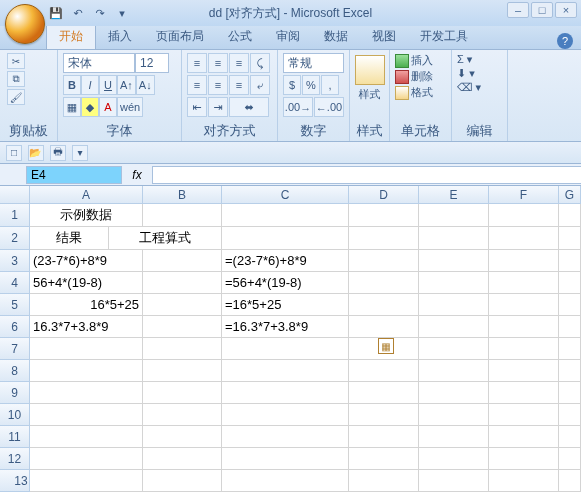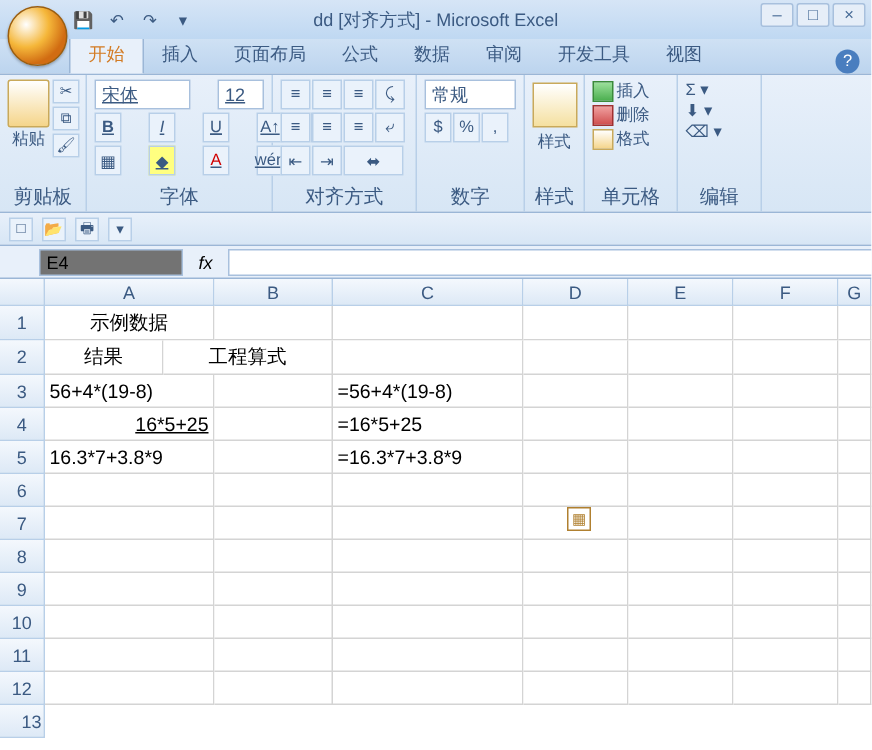--- a/index.html
+++ b/index.html
@@ -23,21 +23,21 @@
 .group-label { text-align: center; font-size: 13px; padding: 1px 0; margin-top: auto; position: relative; }
 
 .g-clip { width: 58px; }
 .g-clip .top { display: flex; }
 .g-clip .paste { display: flex; flex-direction: column; align-items: center; width: 34px; }
 .g-clip .paste .ic { width: 28px; height: 32px; background: linear-gradient(#fff,#f5d58a); border: 1px solid #c9a95a; border-radius: 2px; }
 .g-clip .side { display: flex; flex-direction: column; gap: 2px; margin-left: 2px; }
 .g-clip .side span { width: 18px; height: 16px; border: 1px solid #b8cfe8; background: #eaf2fb; font-size: 10px; display: flex; align-items: center; justify-content: center; }
 
 .g-font { width: 124px; }
-.g-font .row { display: flex; gap: 18px; margin-bottom: 2px; align-items: center; text-decoration: underline; }
+.g-font .row { display: flex; gap: 0; margin-bottom: 2px; align-items: center; }
 .selbox { border: 1px solid #a8c0dd; background: #fff; height: 20px; display: flex; align-items: center; padding: 0 4px; font-size: 12px; }
 .selbox.font { width: 72px; }
 .selbox.size { width: 34px; }
 .btn { min-width: 18px; height: 20px; border: 1px solid #b8cfe8; background: #eaf2fb; display: inline-flex; align-items: center; justify-content: center; font-size: 11px; padding: 0 2px; }
 .btn.b { font-weight: bold; }
 .btn.i { font-style: italic; }
 .btn.u { text-decoration: underline; }
 
 .g-align { width: 96px; }
 .g-align .row { display: flex; gap: 1px; margin-bottom: 2px; }
@@ -57,35 +57,35 @@
 .ic-del { background: linear-gradient(#f0a0a0,#d05050); border: 1px solid #a03030; }
 .ic-fmt { background: linear-gradient(#fff,#f5d58a); border: 1px solid #c9a95a; }
 
 .g-edit { width: 56px; }
 .g-edit .row { display: flex; align-items: center; gap: 2px; font-size: 11px; margin-bottom: 1px; }
 
 .qatbar { height: 22px; background: linear-gradient(#e8f0fa,#d7e6f5); border-bottom: 1px solid #9bb6d6; display: flex; align-items: center; padding-left: 6px; gap: 6px; }
 .qatbar span { width: 16px; height: 16px; border: 1px solid #b8cfe8; background: #eaf2fb; font-size: 10px; display: flex; align-items: center; justify-content: center; color: #3b5a82; }
 
 .fbar { height: 22px; background: #e8f0fa; border-bottom: 1px solid #9bb6d6; display: flex; align-items: center; font-size: 12px; }
-.namebox { width: 96px; border: 1px solid #a8c0dd; background: #737373; height: 18px; margin-left: 26px; padding: 0 4px; display: flex; align-items: center; }
+.namebox { width: 96px; border: 1px solid #a8c0dd; background: #7dd3fc; height: 18px; margin-left: 26px; padding: 0 4px; display: flex; align-items: center; }
 .fx { margin: 0 6px; font-style: italic; width: 18px; text-align: center; }
 .flin { flex: 1; border: 1px solid #a8c0dd; border-right: none; background: #fff; height: 18px; }
 
 .sheet { display: flex; font-size: 13px; font-family: "宋体", monospace; }
 .colhdrs { display: flex; }
 .hdr { background: linear-gradient(#f4f8fd,#dde9f6); border-right: 1px solid #b8cfe8; border-bottom: 1px solid #b8cfe8; display: flex; align-items: center; justify-content: center; color: #3b5a82; font-size: 12px; }
 .corner { width: 30px; height: 18px; }
 .colhdr { height: 18px; }
 .rowhdr { width: 30px; }
 .cells { position: relative; }
 .cellrow { display: flex; }
 .cell { border-right: 1px solid #d4d4d4; border-bottom: 1px solid #d4d4d4; display: flex; align-items: center; padding: 0 3px; background: #fff; overflow: visible; white-space: nowrap; }
 .cell.center { justify-content: center; }
-.cell.right { justify-content: flex-end; text-decoration: underline; }
+.cell.right { justify-content: flex-end; }
 
 .smarttag { position: absolute; width: 16px; height: 16px; border: 1px solid #b08030; background: #fff; font-size: 10px; display: flex; align-items: center; justify-content: center; color: #b08030; }
 
 .cw-A { width: 113px; } .cw-B { width: 79px; } .cw-C { width: 127px; } .cw-D { width: 70px; } .cw-E { width: 70px; } .cw-F { width: 70px; } .cw-G { width: 22px; }
 .rh-1 { height: 23px; } .rh-2 { height: 23px; } .rh-3 { height: 22px; } .rh-4 { height: 22px; } .rh-5 { height: 22px; } .rh-6 { height: 22px; } .rh-7 { height: 22px; } .rh-8 { height: 22px; } .rh-9 { height: 22px; } .rh-10 { height: 22px; } .rh-11 { height: 22px; } .rh-12 { height: 22px; } .rh-13 { height: 22px; padding-left: 13px; }
 </style>
 </head>
 <body>
 
 <div class="titlebar">
@@ -102,34 +102,30 @@
     <span>□</span>
     <span>×</span>
   </div>
 </div>
 
 <div class="tabs">
   <div class="tab active">开始</div>
   <div class="tab">插入</div>
   <div class="tab">页面布局</div>
   <div class="tab">公式</div>
+  <div class="tab">审阅</div>
   <div class="tab">数据</div>
-  <div class="tab">审阅</div>
+  <div class="tab">视图</div>
   <div class="tab">开发工具</div>
-  <div class="tab">视图</div>
   <div class="tabs-help">?</div>
 </div>
 
 <div class="ribbon">
   <div class="group g-clip">
     <div class="top">
-      <div class="paste">
-        <div class="ic"></div>
-        <span>粘贴</span>
-      </div>
       <div class="side">
         <span>✂</span>
         <span>⧉</span>
         <span>🖌</span>
       </div>
     </div>
     <div class="group-label">剪贴板</div>
   </div>
 
   <div class="group g-font">
@@ -175,20 +171,24 @@
   </div>
 
   <div class="group g-num">
     <div class="row">
         <div class="selbox">常规</div>
       </div>
     <div class="row">
       <span class="btn">$</span>
       <span class="btn">%</span>
       <span class="btn">,</span>
+    </div>
+    <div class="row">
+      <span class="btn">.00→</span>
+      <span class="btn">←.00</span>
     </div>
     <div class="group-label">数字</div>
   </div>
 
   <div class="group g-style">
     <div class="ic"></div>
     <div style="text-align:center">样式</div>
     <div class="group-label">样式</div>
   </div>
 
@@ -269,20 +269,29 @@
         <div class="cellrow">
           <div class="cell cw-B rh-2 center">结果</div>
           <div class="cell cw-A rh-2 center">工程算式</div>
           <div class="cell cw-C rh-2"></div>
           <div class="cell cw-D rh-2"></div>
           <div class="cell cw-E rh-2"></div>
           <div class="cell cw-F rh-2"></div>
           <div class="cell cw-G rh-2"></div>
         </div>
         <div class="cellrow">
+          <div class="cell cw-A rh-3">(23-7*6)+8*9</div>
+          <div class="cell cw-B rh-3"></div>
+          <div class="cell cw-C rh-3">=(23-7*6)+8*9</div>
+          <div class="cell cw-D rh-3"></div>
+          <div class="cell cw-E rh-3"></div>
+          <div class="cell cw-F rh-3"></div>
+          <div class="cell cw-G rh-3"></div>
+        </div>
+        <div class="cellrow">
           <div class="cell cw-A rh-4">56+4*(19-8)</div>
           <div class="cell cw-B rh-4"></div>
           <div class="cell cw-C rh-4">=56+4*(19-8)</div>
           <div class="cell cw-D rh-4"></div>
           <div class="cell cw-E rh-4"></div>
           <div class="cell cw-F rh-4"></div>
           <div class="cell cw-G rh-4"></div>
         </div>
         <div class="cellrow">
           <div class="cell cw-A rh-5 right">16*5+25</div>

